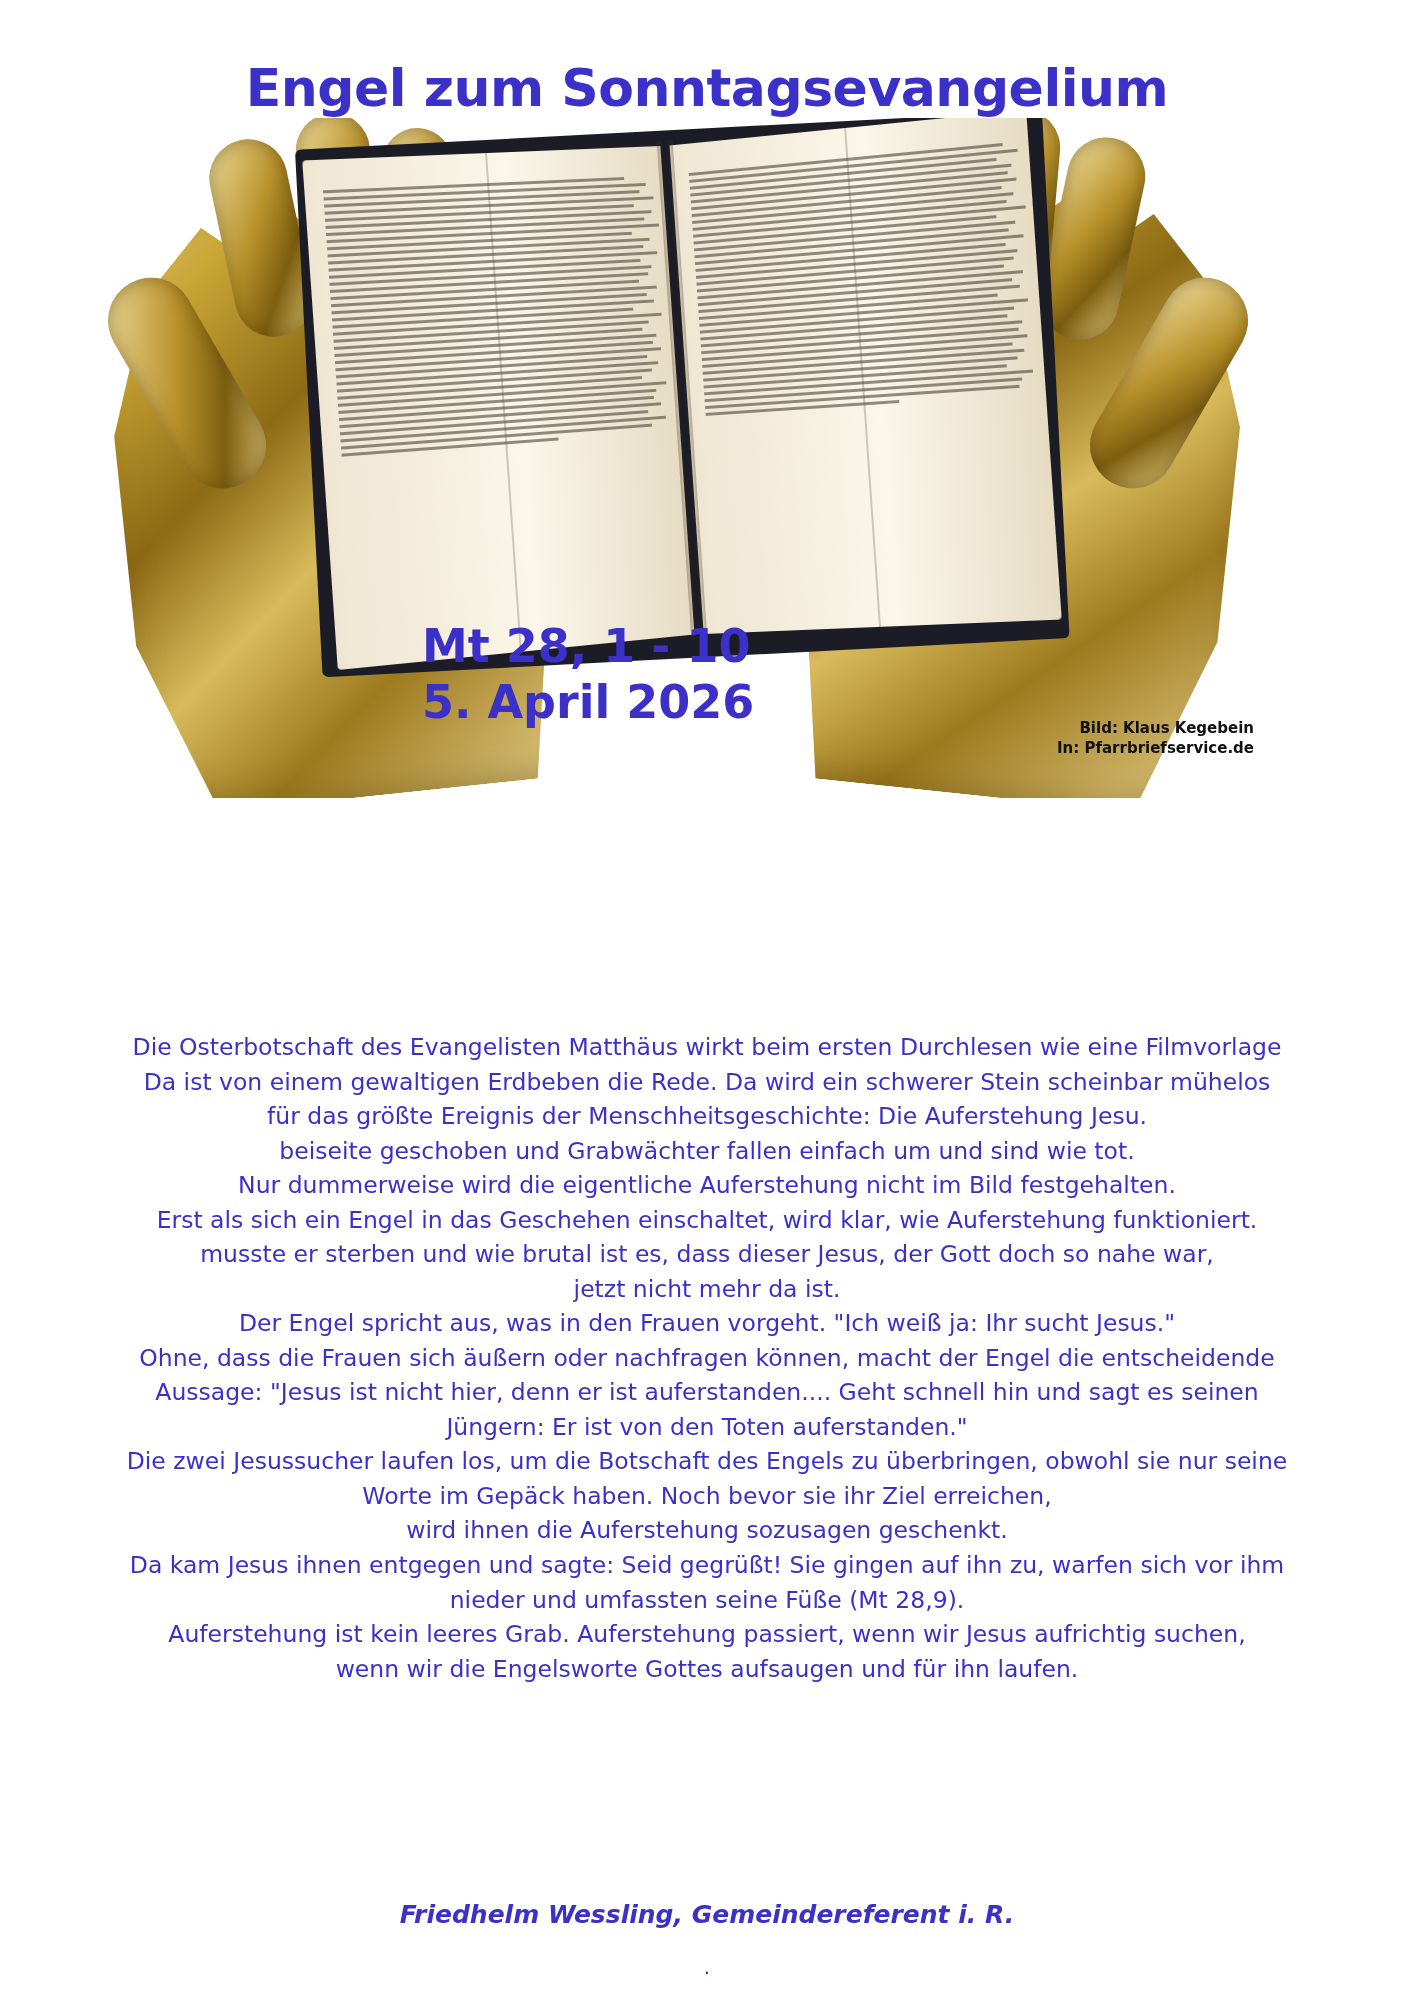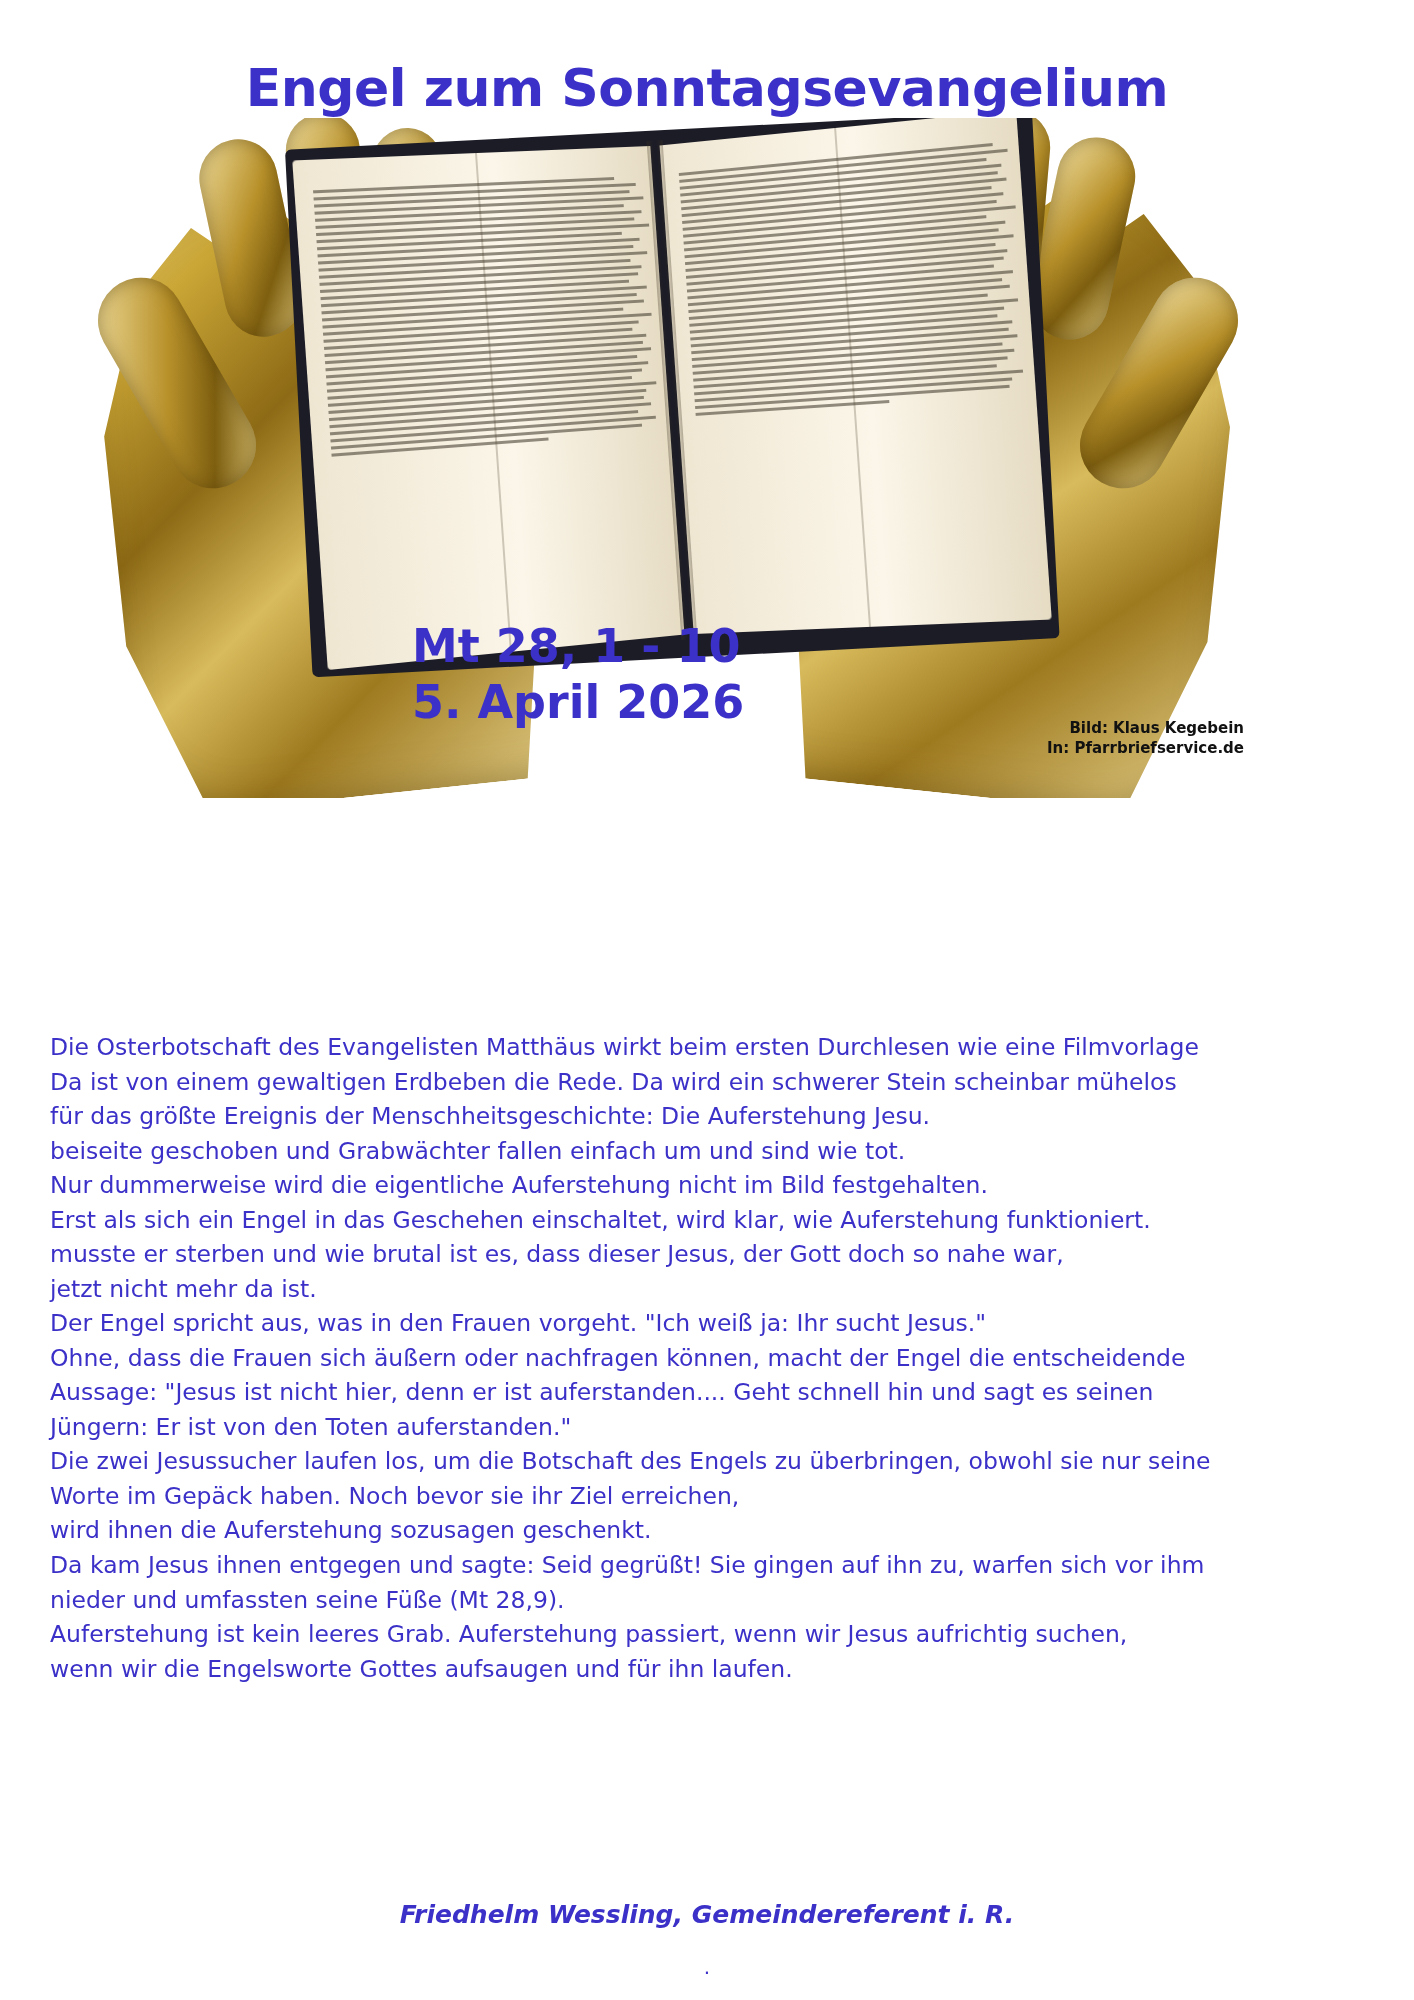--- a/index.html
+++ b/index.html
@@ -32,21 +32,21 @@
     font-weight: bold;
     color: #3b30c8;
     letter-spacing: -0.5px;
     font-family: "DejaVu Sans", "Liberation Sans", sans-serif;
   }
 
   
   .image-block {
     position: absolute;
     top: 118px;
-    left: 82px;
+    left: 92px;
     width: 1170px;
     height: 680px;
   }
 
   .photo {
     position: absolute;
     inset: 0;
     overflow: hidden;
   }
 
@@ -150,21 +150,21 @@
     color: #111111;
     line-height: 1.35;
   }
 
   
   .body-text {
     position: absolute;
     top: 1030px;
     left: 50px;
     width: 1314px;
-    text-align: left;
+    text-align: center;
     color: #3b30c8;
     font-size: 23.5px;
     line-height: 1.47;
     font-family: "DejaVu Sans", "Liberation Sans", sans-serif;
   }
   .body-text p {
     margin: 0;
   }
 
   .signature {

